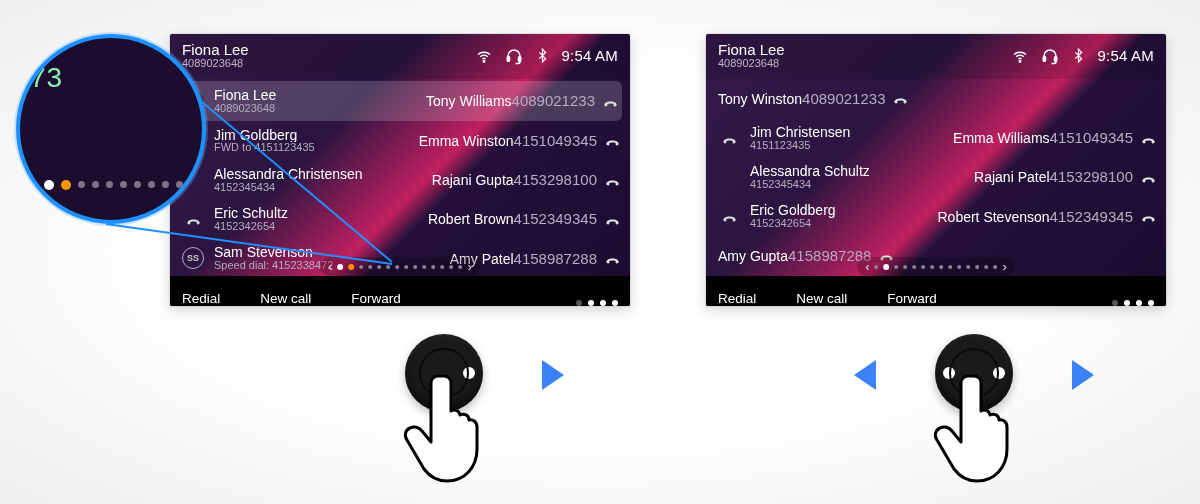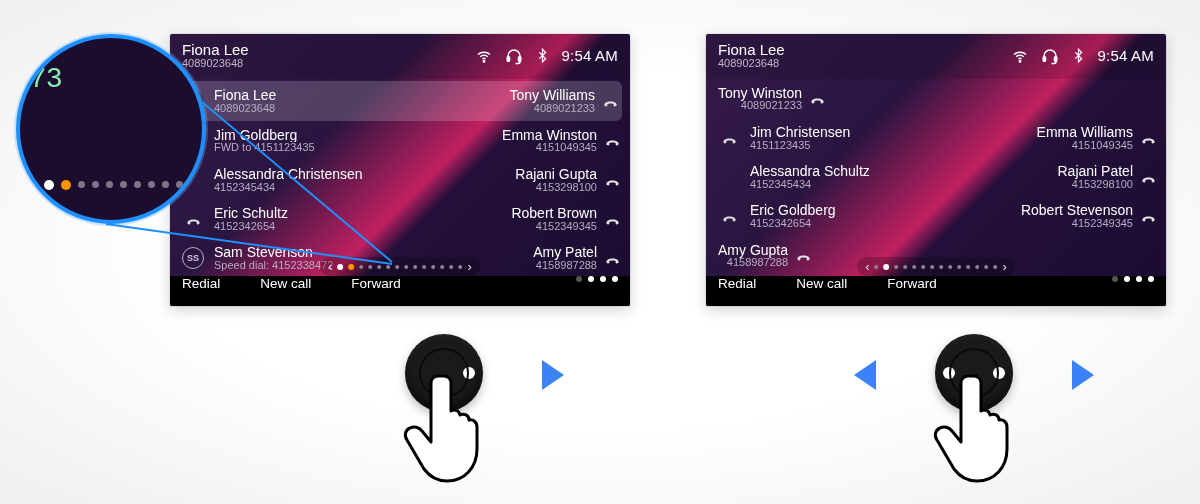--- a/index.html
+++ b/index.html
@@ -66,38 +66,38 @@
     width:22px;height:22px;border-radius:50%;
     border:1.5px solid #b6adc2;color:#cfc6d8;
     font-size:9px;font-weight:600;display:flex;align-items:center;justify-content:center;
   }
   .entry {display:flex;flex-direction:column;line-height:1.05;min-width:0;}
   .entry-name{font-size:14px; font-weight:500;white-space:nowrap;overflow:hidden;text-overflow:ellipsis;}
   .entry-sub{font-size:11px;color:#b6adc2;white-space:nowrap;overflow:hidden;text-overflow:ellipsis;}
   .entry-name.orange{color:#f5a623;}
   .entry-sub.orange{color:#f5a623;}
   .right-col{display:flex;align-items:center;gap:8px;}
-  .right-entry{display:flex;flex-direction:column;align-items:flex-end;line-height:1.05;}
+  .right-entry{display:flex;flex-direction:row;align-items:flex-end;line-height:1.05;}
   .right-name{font-size:14px;font-weight:500;}
-  .right-sub{font-size:11px;color:#b6adc2;}
+  .right-sub{font-size:15px;color:#b6adc2;}
   .hangup{color:#e5e5e5;}
 
   .pager {
     position:absolute; bottom:30px; left:50%; transform:translateX(-50%);
     display:flex; align-items:center; gap:5px; font-size:12px;
     background:rgba(0,0,0,.22); padding:2px 8px;border-radius:10px;
   }
   .pager .dot{width:4px;height:4px;border-radius:50%;background:#8c8393;}
   .pager .dot.big{width:6px;height:6px;background:#fff;}
   .pager .dot.orange{width:6px;height:6px;background:#ff9500;}
   .pager .chev{font-size:13px;color:#e6e0ec;}
 
   .bottombar{
     position:absolute;bottom:0;left:0;right:0;height:30px;
-    background:#000;display:flex;align-items:flex-start;color:#fff;
+    background:#000;display:flex;align-items:flex-end;color:#fff;
     padding:0 12px;font-size:13.5px;
   }
   .bottom-actions{display:flex;gap:40px;}
   .dots4{margin-left:auto;display:flex;gap:6px;}
   .dots4 .d{width:6px;height:6px;border-radius:50%;background:#555;}
   .dots4 .d.on{background:#fff;}
 
   
   .magnifier{
     position:absolute;top:34px;left:16px;width:190px;height:190px;border-radius:50%;

